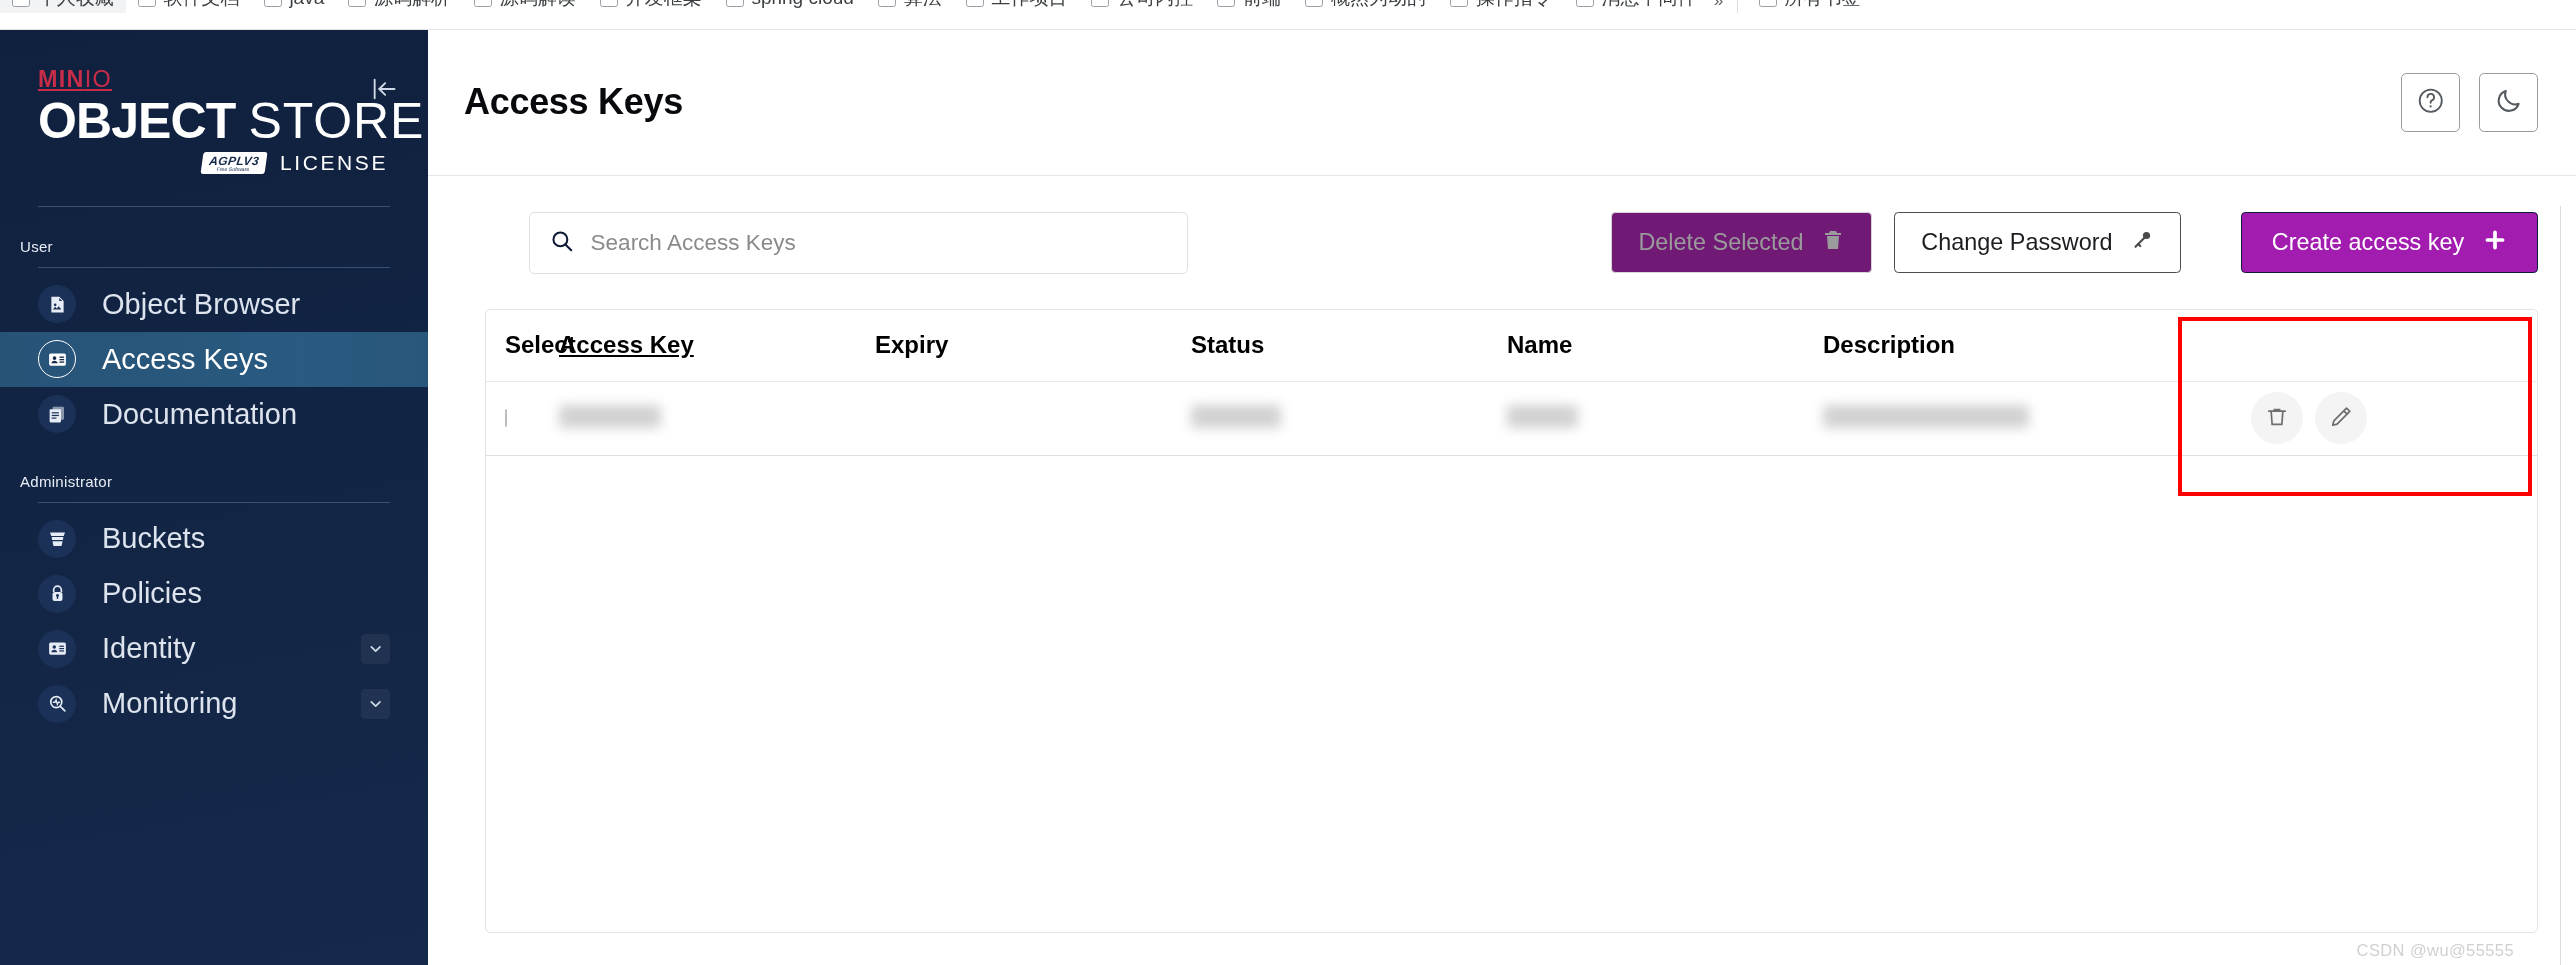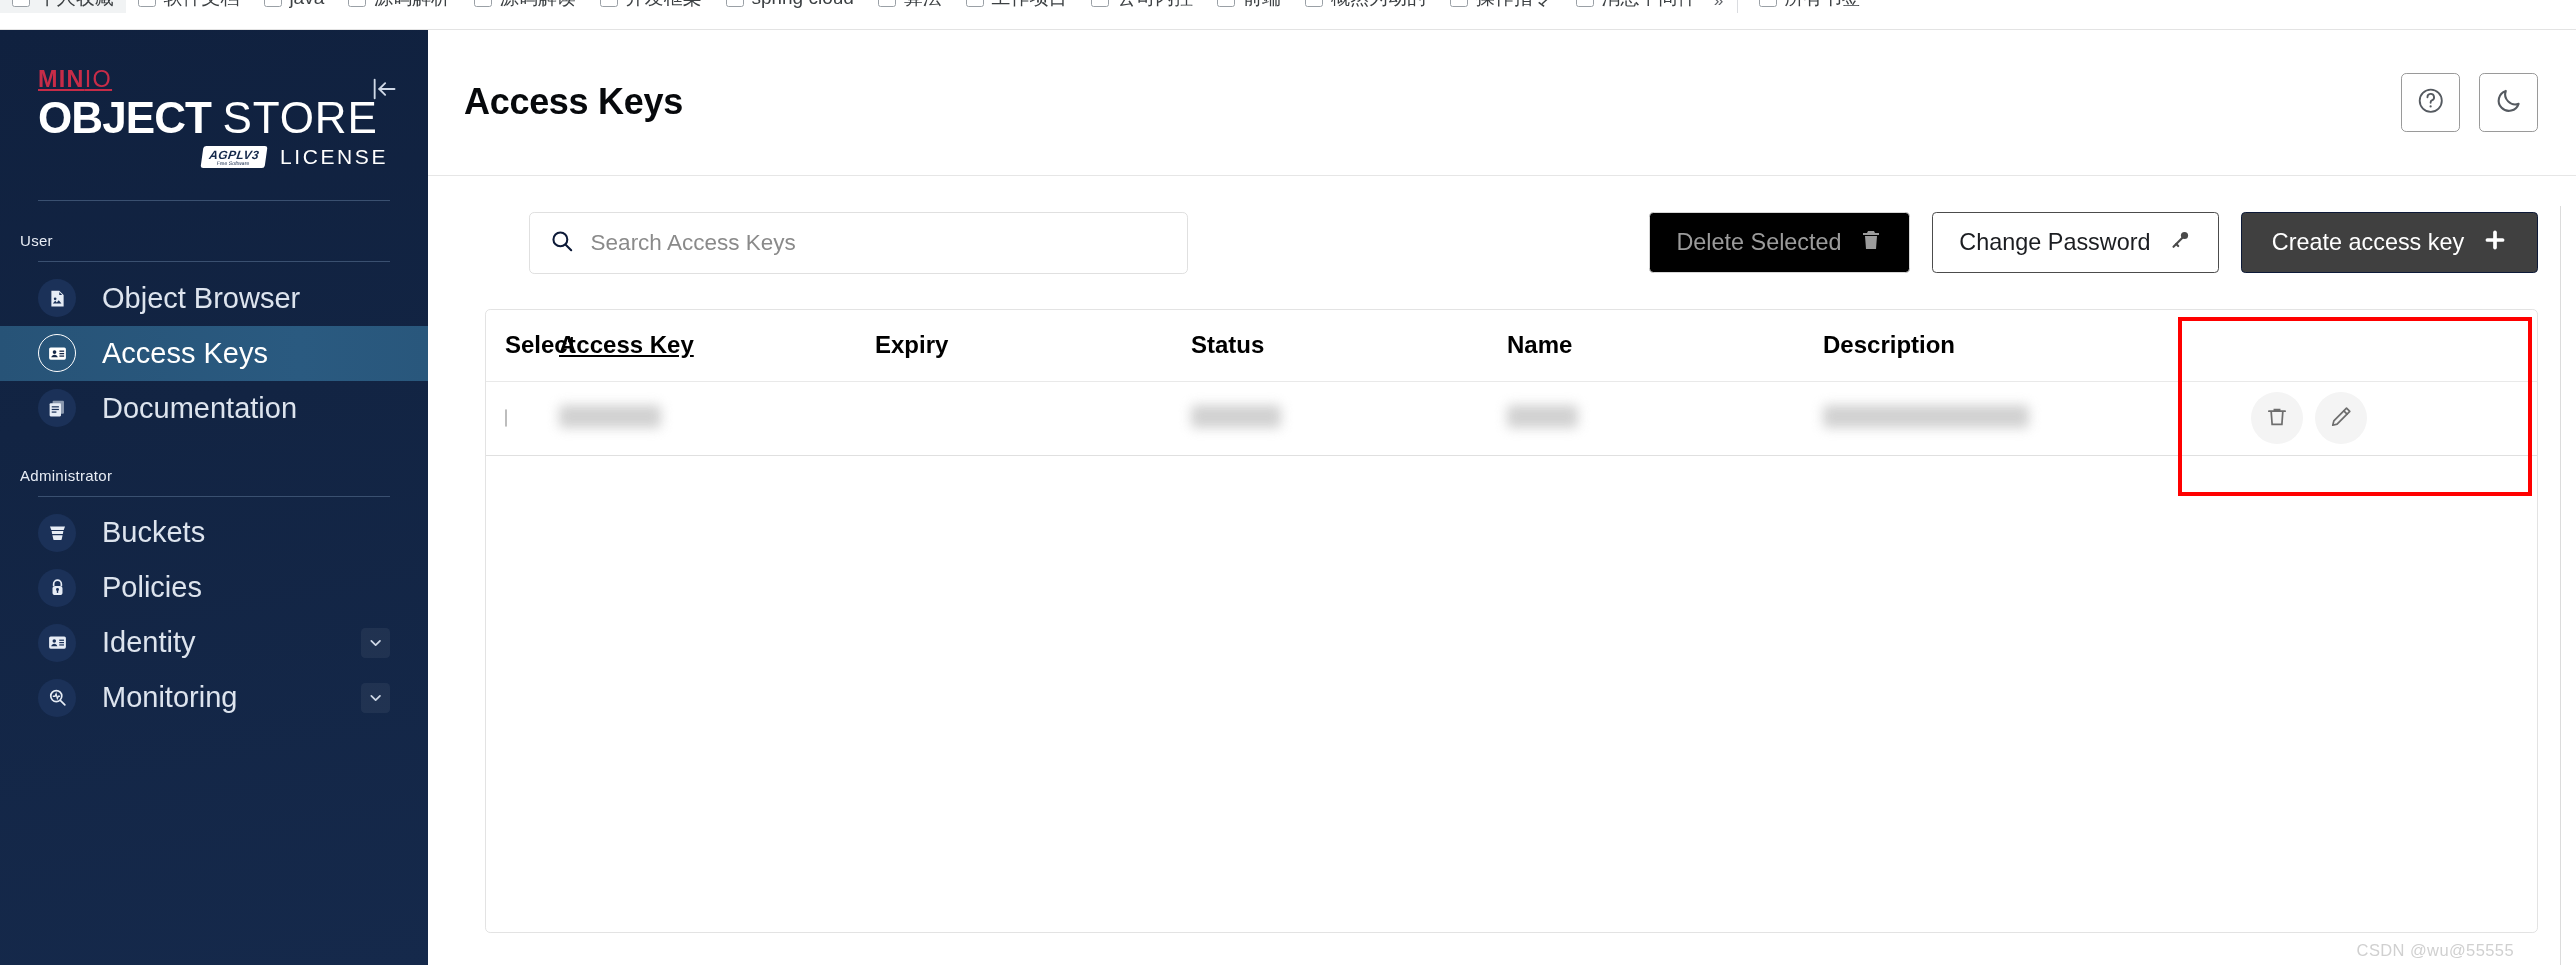--- a/index.html
+++ b/index.html
@@ -37,21 +37,21 @@
     background: linear-gradient(170deg, #10213f 0%, #122443 40%, #15294b 100%);
     overflow: hidden;
   }
   .logo-wrap { padding: 38px 0 0 38px; position: relative; }
   .logo-minio {
     font-size: 23.4px; font-weight: 700; letter-spacing: 1.3px;
     color: #c72c48; line-height: 1; text-decoration: underline;
   }
   .logo-minio .io { color: #c72c48; font-weight: 400; }
   .logo-object {
-    margin-top: 5.2px; font-size: 44px; line-height: 1.02; color: #ffffff;
+    margin-top: 5.2px; font-size: 50px; line-height: 1.02; color: #ffffff;
     letter-spacing: -0.9px; white-space: nowrap;
   }
   .logo-object b { font-weight: 700; }
   .logo-object span { font-weight: 300; letter-spacing: 0.9px; }
   .logo-license {
     margin-top: 4.3px; display: flex; align-items: center; justify-content: flex-end;
     gap: 14px; width: 350px;
   }
   .agpl-badge {
     display: inline-block; background: #ffffff; color: #15294b;
@@ -115,23 +115,23 @@
     background: transparent;
   }
   .search-box input::placeholder { color: #8a8a8a; }
 
   .tb-right { margin-left: auto; display: flex; align-items: center; gap: 22.5px; }
   .btn {
     height: 61px; border-radius: 4.3px; display: inline-flex; align-items: center;
     justify-content: center; gap: 17.3px; font-size: 23.4px; cursor: pointer;
     padding: 0 26px; white-space: nowrap;
   }
-  .btn-disabled { background: #000000; color: #9b9b9b; border: 0.9px solid #d6d6d6; }
+  .btn-disabled { background: #701a75; color: #9b9b9b; border: 0.9px solid #d6d6d6; }
   .btn-outline { background: #fff; color: #1b1d21; border: 0.9px solid #4c4c4c; text-align: center; }
-  .btn-primary { background: #404040; color: #fff; border: 0.9px solid #0d1a38; padding: 0 29.5px; }
+  .btn-primary { background: #a21caf; color: #fff; border: 0.9px solid #0d1a38; padding: 0 29.5px; margin-left: 38px; }
 
   
   .annot {
     position: absolute; left: 1750px; top: 141px; width: 354px; height: 179px;
     border: 4.3px solid #ff0000; pointer-events: none; z-index: 20;
   }
 
   
   .table-card {
     margin-top: 35px; border: 0.9px solid #e3e3e3; border-radius: 5.2px; background: #fff;

